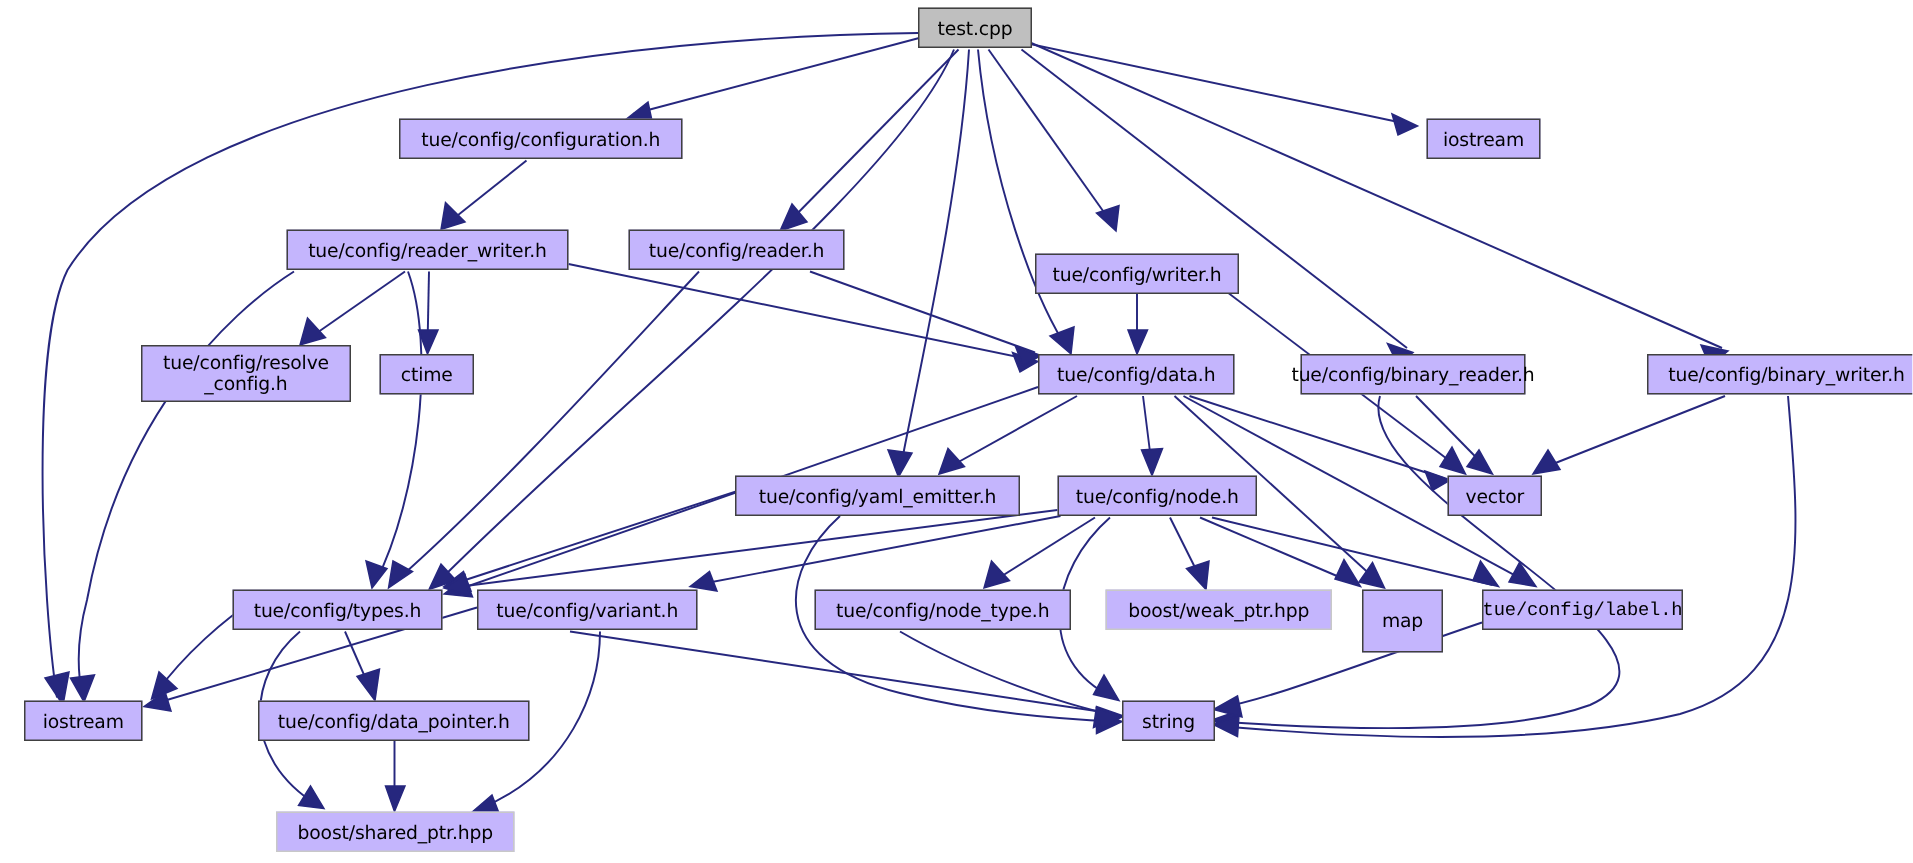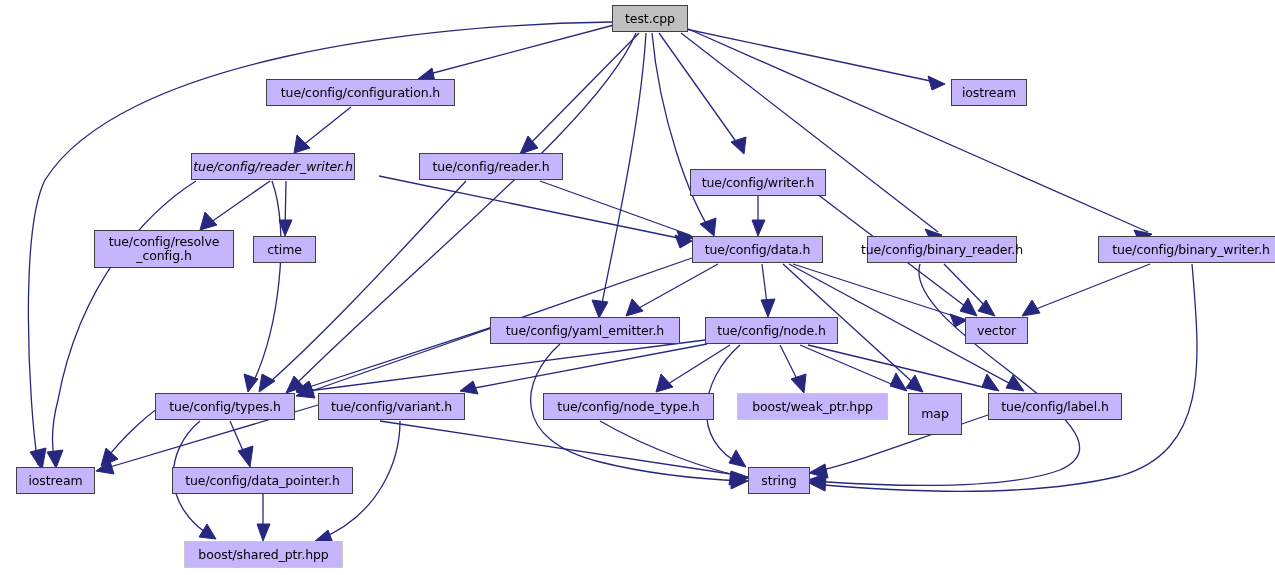--- a/index.html
+++ b/index.html
@@ -144,36 +144,36 @@
       <polygon points="809,473 825,464 828,478" fill="#26277e" stroke="#26277e" stroke-width="1"></polygon>
       <path d="M 600,421 C 650,450 710,470 744,477" fill="none" stroke="#26277e" stroke-width="1.3"></path>
       <polygon points="748,478 731,472 734,486" fill="#26277e" stroke="#26277e" stroke-width="1"></polygon>
       <path d="M 263,494 L 263,536" fill="none" stroke="#26277e" stroke-width="1.3"></path>
       <polygon points="263,541 257,524 270,524" fill="#26277e" stroke="#26277e" stroke-width="1"></polygon>
     </svg>
   <div id="node-layer">
       <div class="node root" style="left: 612px; top: 5px; width: 76px; height: 27px;"><span>test.cpp</span></div>
       <div class="node" style="left: 266px; top: 79px; width: 189px; height: 27px;"><span>tue/config/configuration.h</span></div>
       <div class="node" style="left: 951px; top: 79px; width: 76px; height: 27px;"><span>iostream</span></div>
-      <div class="node" style="left: 191px; top: 153px; width: 164px; height: 27px; font-style: italic;"><span>tue/config/reader_writer.h</span></div>
+      <div class="node" style="left: 191px; top: 153px; width: 188px; height: 27px;"><span>tue/config/reader_writer.h</span></div>
       <div class="node" style="left: 419px; top: 153px; width: 144px; height: 27px;"><span>tue/config/reader.h</span></div>
       <div class="node" style="left: 690px; top: 153px; width: 136px; height: 27px; margin-top: 16px;"><span>tue/config/writer.h</span></div>
       <div class="node" style="left: 94px; top: 230px; width: 140px; height: 38px;"><span>tue/config/resolve
 _config.h</span></div>
       <div class="node" style="left: 253px; top: 236px; width: 63px; height: 27px;"><span>ctime</span></div>
       <div class="node" style="left: 692px; top: 236px; width: 131px; height: 27px;"><span>tue/config/data.h</span></div>
       <div class="node" style="left: 867px; top: 236px; width: 150px; height: 27px;"><span>tue/config/binary_reader.h</span></div>
       <div class="node" style="left: 1083px; top: 236px; width: 186px; height: 27px; margin-left: 15px;"><span>tue/config/binary_writer.h</span></div>
       <div class="node" style="left: 490px; top: 317px; width: 190px; height: 27px;"><span>tue/config/yaml_emitter.h</span></div>
       <div class="node" style="left: 705px; top: 317px; width: 133px; height: 27px;"><span>tue/config/node.h</span></div>
       <div class="node" style="left: 965px; top: 317px; width: 63px; height: 27px;"><span>vector</span></div>
       <div class="node" style="left: 155px; top: 393px; width: 140px; height: 27px;"><span>tue/config/types.h</span></div>
       <div class="node" style="left: 318px; top: 393px; width: 147px; height: 27px;"><span>tue/config/variant.h</span></div>
       <div class="node" style="left: 543px; top: 393px; width: 171px; height: 27px;"><span>tue/config/node_type.h</span></div>
       <div class="node external" style="left: 737px; top: 393px; width: 151px; height: 27px;"><span>boost/weak_ptr.hpp</span></div>
       <div class="node" style="left: 908px; top: 393px; width: 54px; height: 42px;"><span>map</span></div>
-      <div class="node" style="left: 988px; top: 393px; width: 134px; height: 27px;"><span>tue/config/label.h</span></div>
+      <div class="node" style="left: 988px; top: 393px; width: 134px; height: 27px; font-family: Liberation Mono, monospace;"><span>tue/config/label.h</span></div>
       <div class="node" style="left: 16px; top: 467px; width: 79px; height: 27px;"><span>iostream</span></div>
       <div class="node" style="left: 172px; top: 467px; width: 181px; height: 27px;"><span>tue/config/data_pointer.h</span></div>
       <div class="node" style="left: 748px; top: 467px; width: 62px; height: 27px;"><span>string</span></div>
       <div class="node external" style="left: 184px; top: 541px; width: 159px; height: 27px;"><span>boost/shared_ptr.hpp</span></div>
     </div>
 </div>
 
 </body></html>

